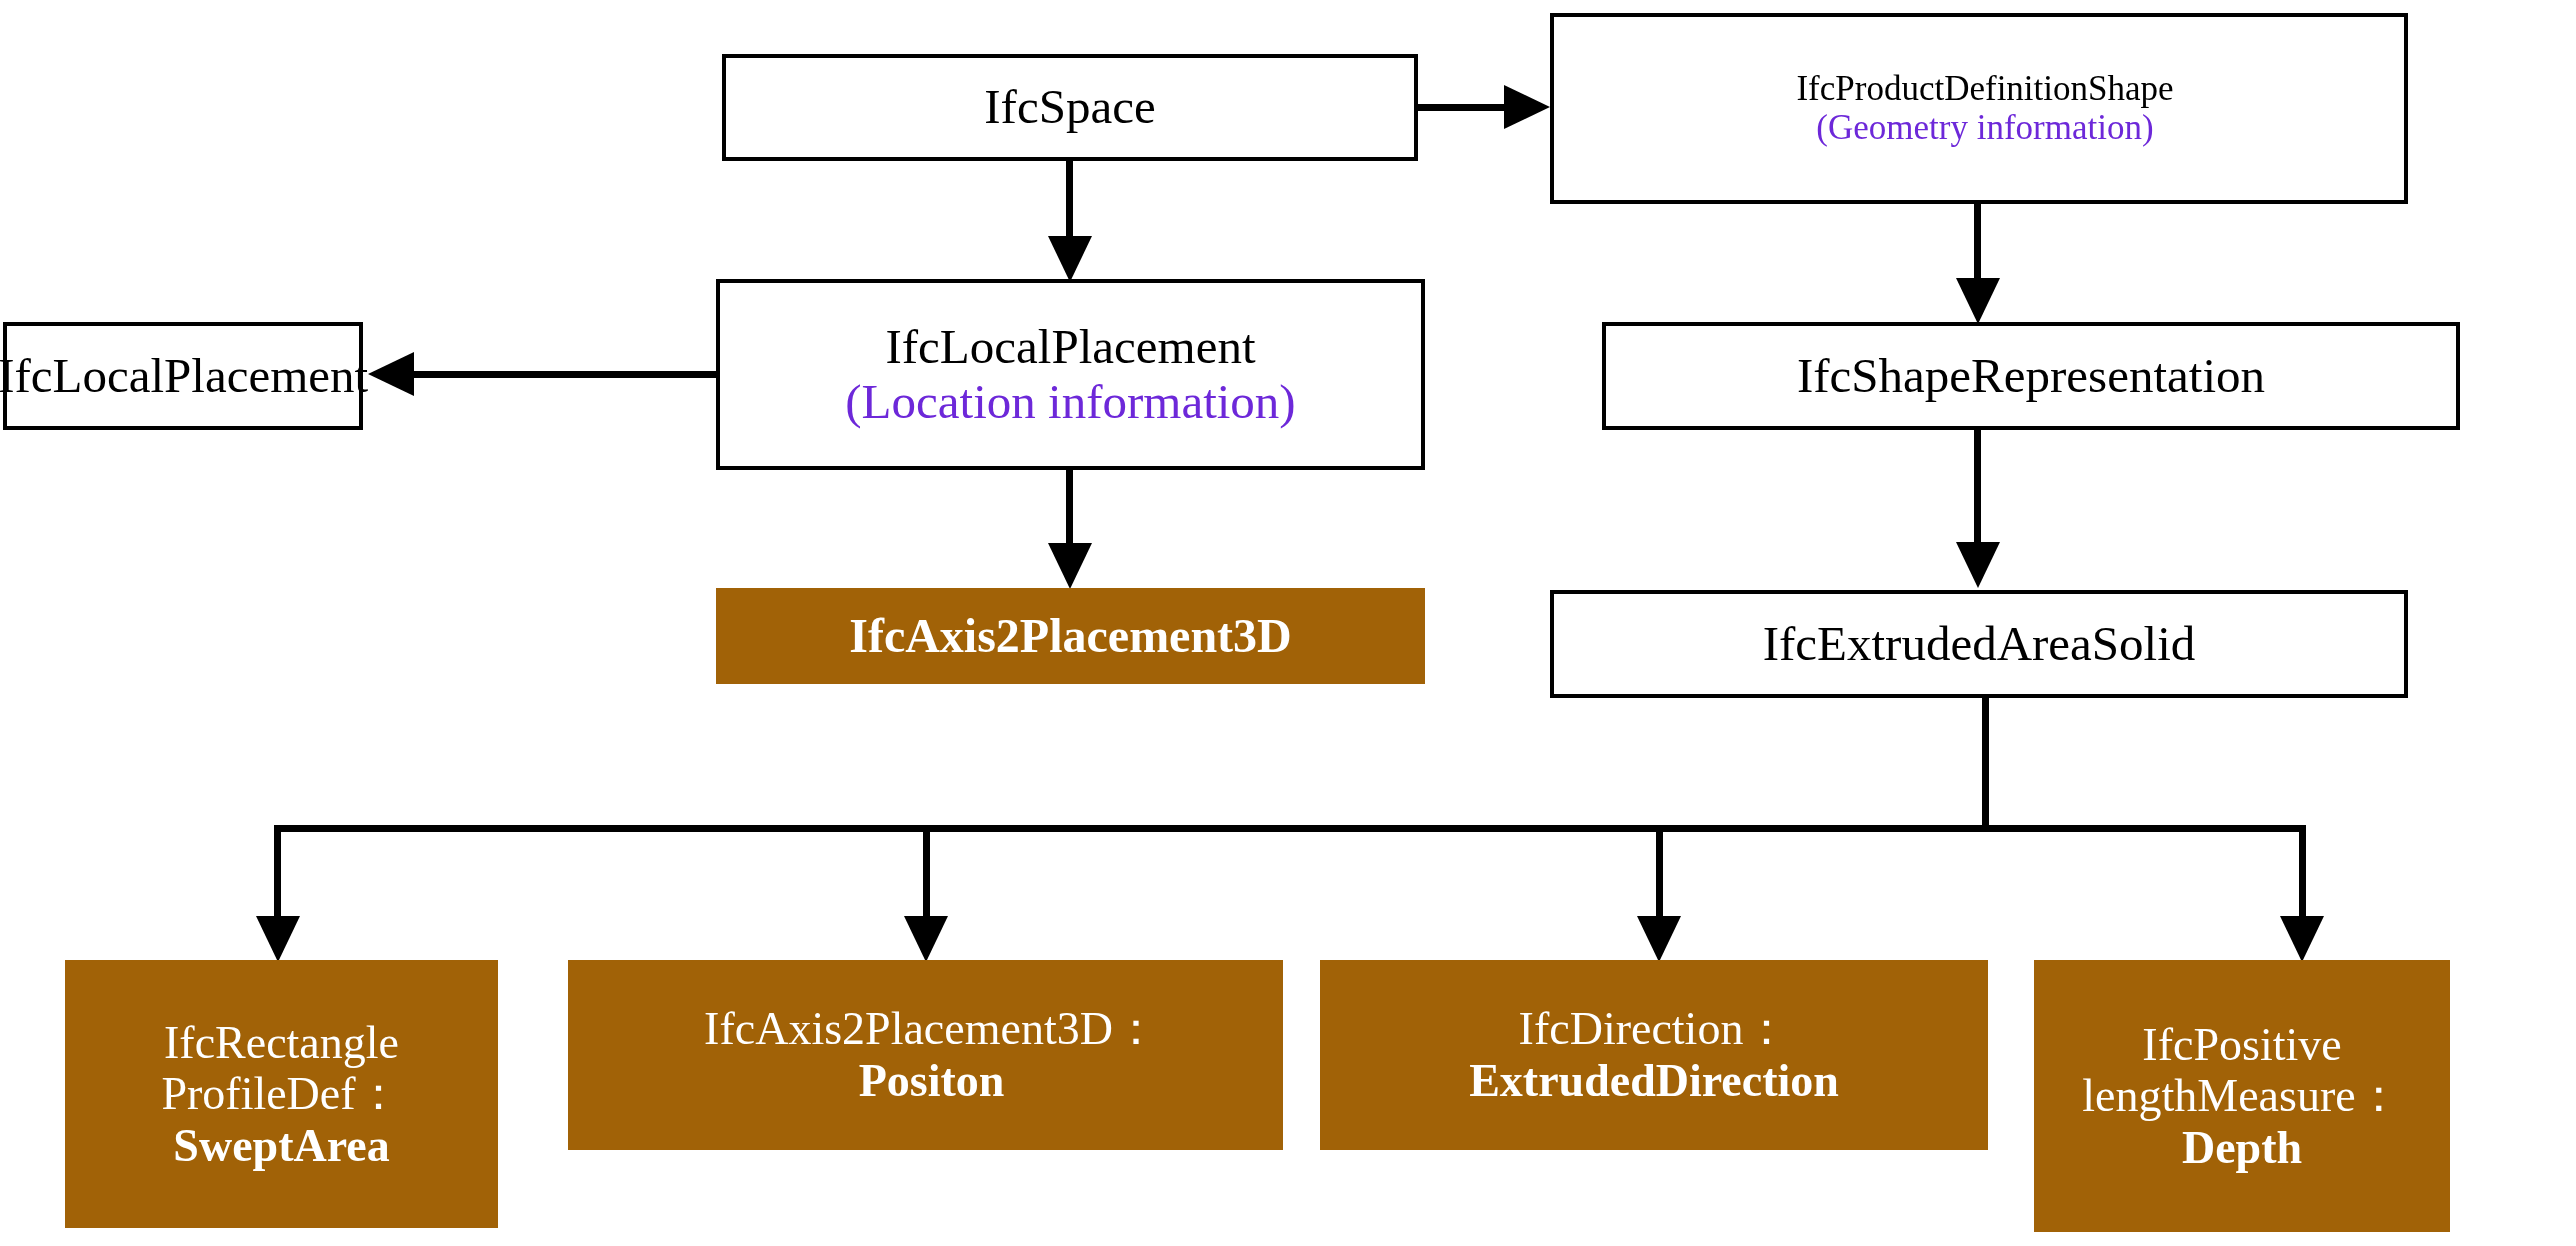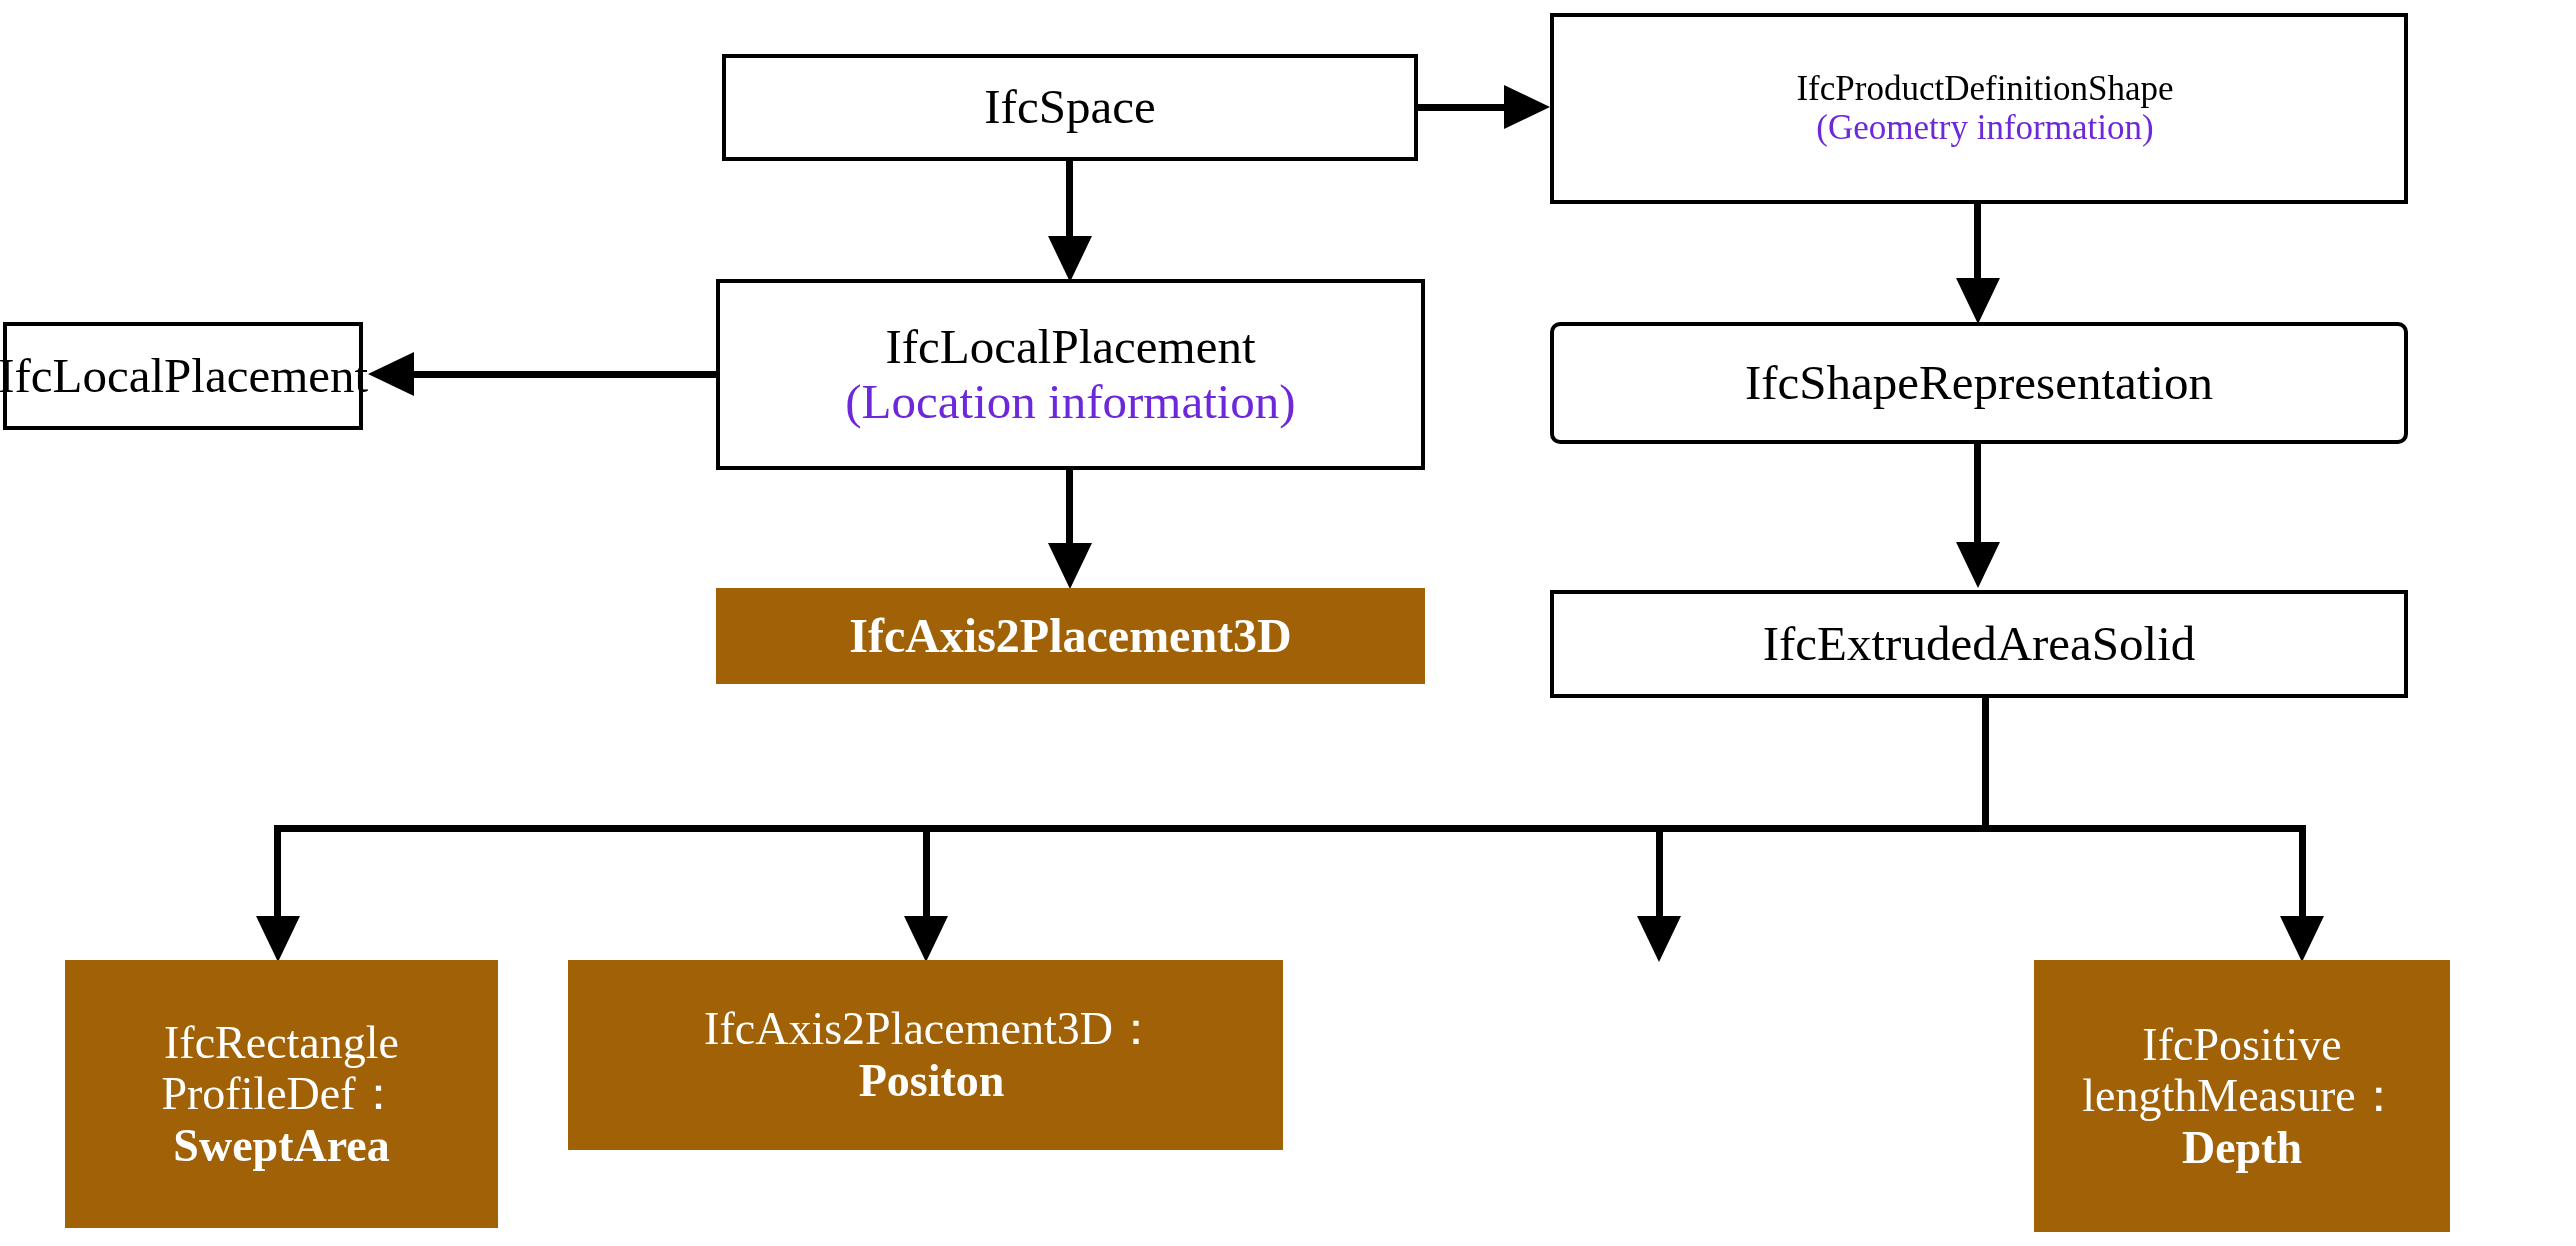--- a/index.html
+++ b/index.html
@@ -123,21 +123,21 @@
 
   <div class="node plain" style="left:3.2px; top:322px; width:360px; height:108px; font-size:49px;">
     <span class="line1">IfcLocalPlacement</span>
   </div>
 
   <div class="node plain" style="left:716px; top:279px; width:709px; height:191px; font-size:49px;">
     <span class="line1">IfcLocalPlacement</span>
     <span class="line2 red">(Location information)</span>
   </div>
 
-  <div class="node plain" style="left:1550px; top:322px; width:858px; height:122px; font-size:49px;border-radius:10px;">
+  <div class="node plain" style="left:1602px; top:322px; width:858px; height:108px; font-size:49px;">
     <span class="line1">IfcShapeRepresentation</span>
   </div>
 
   <div class="node filled" style="left:716px; top:588px; width:709px; height:96px; font-size:48px; font-weight:bold;">
     <span class="line1">IfcAxis2Placement3D</span>
   </div>
 
   <div class="node plain" style="left:1550px; top:590px; width:858px; height:108px; font-size:49px;">
     <span class="line1">IfcExtrudedAreaSolid</span>
   </div>
@@ -146,20 +146,24 @@
     <span class="line1">IfcRectangle</span>
     <span class="line2">ProfileDef：</span>
     <span class="line2 bold">SweptArea</span>
   </div>
 
   <div class="node filled" style="left:568px; top:960px; width:715px; height:190px; font-size:46px;padding-left:12px;">
     <span class="line1">IfcAxis2Placement3D：</span>
     <span class="line2 bold">Positon</span>
   </div>
 
+  <div class="node filled" style="left:1320px; top:960px; width:668px; height:190px; font-size:46px;">
+    <span class="line1">IfcDirection：</span>
+    <span class="line2 bold">ExtrudedDirection</span>
+  </div>
 
   <div class="node filled" style="left:2034px; top:960px; width:416px; height:272px; font-size:46px;">
     <span class="line1">IfcPositive</span>
     <span class="line2">lengthMeasure：</span>
     <span class="line2 bold">Depth</span>
   </div>
 
 </div>
 
 

